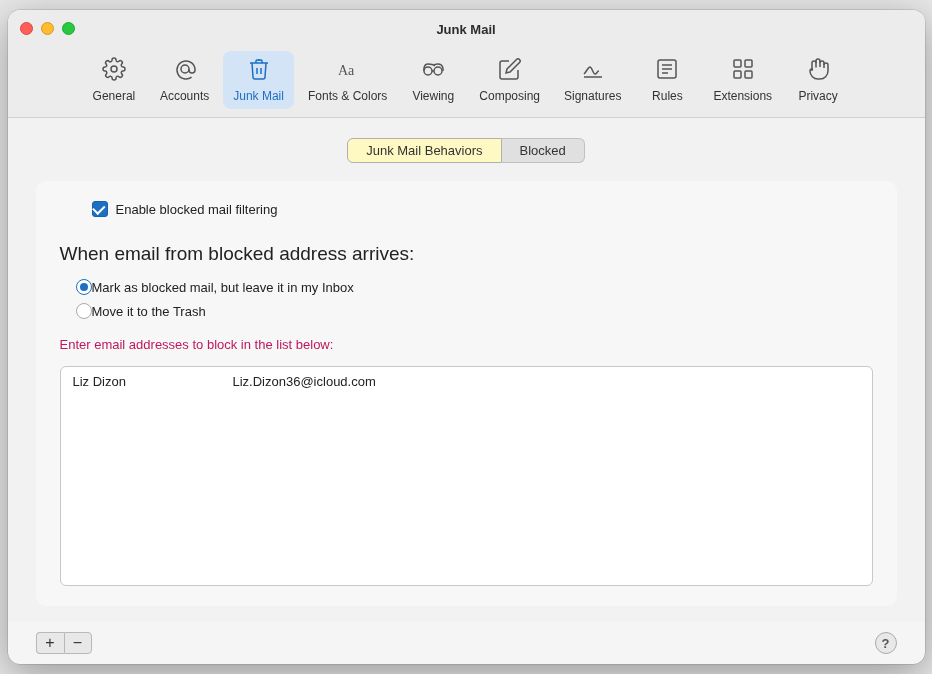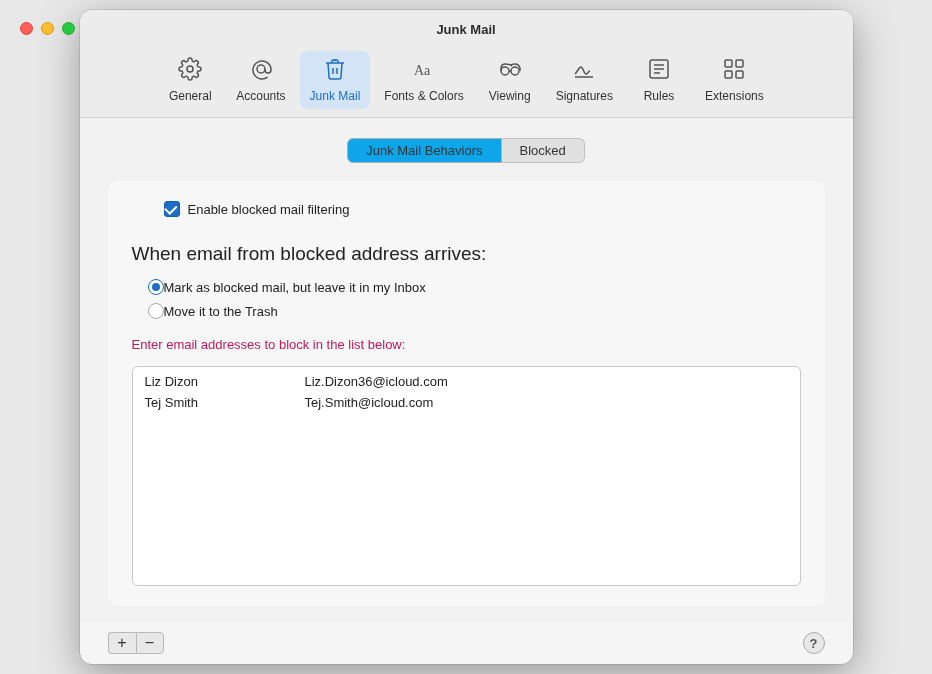--- a/index.html
+++ b/index.html
@@ -8,21 +8,21 @@
       font-family: -apple-system, BlinkMacSystemFont, "SF Pro Text", "Helvetica Neue", sans-serif;
       background: #e8e8e8;
       width: 932px;
       height: 674px;
       display: flex;
       align-items: center;
       justify-content: center;
     }
 
     .window {
-      width: 773px;
+      width: 917px;
       height: 654px;
       background: #f5f5f5;
       border-radius: 12px;
       box-shadow: 0 10px 40px rgba(0,0,0,0.35), 0 0 0 0.5px rgba(0,0,0,0.2);
       display: flex;
       flex-direction: column;
       overflow: hidden;
     }
 
     
@@ -142,21 +142,21 @@
     .tab-btn:first-child {
       border-radius: 6px 0 0 6px;
     }
 
     .tab-btn:last-child {
       border-radius: 0 6px 6px 0;
       border-left: none;
     }
 
     .tab-btn.active {
-      background: #0ea5e9;
+      background: #fef9c3;
       border-color: #b0b0b0;
       font-weight: 500;
     }
 
     
     .panel {
       background: #f7f7f7;
       border-radius: 10px;
       padding: 20px 24px;
       flex: 1;
@@ -384,20 +384,29 @@
           <svg width="24" height="24" viewBox="0 0 24 24" stroke-width="1.5">
             <circle cx="7" cy="14" r="4"></circle>
             <circle cx="17" cy="14" r="4"></circle>
             <path d="M3 14s-1-7 4-7 7 2 7 2-3-2 3-2 5 7 5 7"></path>
             <line x1="11" y1="14" x2="13" y2="14"></line>
           </svg>
         </span>
         <span class="label">Viewing</span>
       </div>
 
+      <div class="toolbar-item">
+        <span class="icon">
+          <svg width="24" height="24" viewBox="0 0 24 24" stroke-width="1.5">
+            <path d="M11 4H4a2 2 0 0 0-2 2v14a2 2 0 0 0 2 2h14a2 2 0 0 0 2-2v-7"></path>
+            <path d="M18.5 2.5a2.121 2.121 0 0 1 3 3L12 15l-4 1 1-4 9.5-9.5z"></path>
+          </svg>
+        </span>
+        <span class="label">Composing</span>
+      </div>
 
       <div class="toolbar-item">
         <span class="icon">
           <svg width="24" height="24" viewBox="0 0 24 24" stroke-width="1.5">
             <path d="M3 17c3-3 4-7 6-7s3 7 5 7 2-3 4-3"></path>
             <line x1="3" y1="20" x2="21" y2="20"></line>
           </svg>
         </span>
         <span class="label">Signatures</span>
       </div>
@@ -419,20 +428,31 @@
           <svg width="24" height="24" viewBox="0 0 24 24" stroke-width="1.5">
             <rect x="3" y="3" width="7" height="7" rx="1"></rect>
             <rect x="14" y="3" width="7" height="7" rx="1"></rect>
             <rect x="3" y="14" width="7" height="7" rx="1"></rect>
             <rect x="14" y="14" width="7" height="7" rx="1"></rect>
           </svg>
         </span>
         <span class="label">Extensions</span>
       </div>
 
+      <div class="toolbar-item">
+        <span class="icon">
+          <svg width="24" height="24" viewBox="0 0 24 24" stroke-width="1.5">
+            <path d="M18 11V6a2 2 0 0 0-2-2 2 2 0 0 0-2 2"></path>
+            <path d="M14 10V4a2 2 0 0 0-2-2 2 2 0 0 0-2 2v2"></path>
+            <path d="M10 10.5V6a2 2 0 0 0-2-2 2 2 0 0 0-2 2v8"></path>
+            <path d="M18 8a2 2 0 1 1 4 0v6a8 8 0 0 1-8 8h-2a8 8 0 0 1-8-8 2 2 0 0 1 2-2h1"></path>
+          </svg>
+        </span>
+        <span class="label">Privacy</span>
+      </div>
 
     </div>
   </div>
 
   <div class="content">
 
     <div class="tab-bar">
       <button class="tab-btn active">Junk Mail Behaviors</button>
       <button class="tab-btn">Blocked</button>
     </div>
@@ -461,24 +481,20 @@
         </div>
 
       </div>
 
       <div class="list-section-label">Enter email addresses to block in the list below:</div>
 
       <div class="blocked-list">
         <div class="list-row">
           <span>Liz Dizon</span>
           <span>Liz.Dizon36@icloud.com</span>
-        </div>
-        <div class="list-row">
-          <span>Tej Smith</span>
-          <span>Tej.Smith@icloud.com</span>
         </div>
       </div>
 
     </div>
 
   </div>
 
   <div class="bottom-bar">
     <div class="btn-group">
       <button class="btn-add">+</button>

